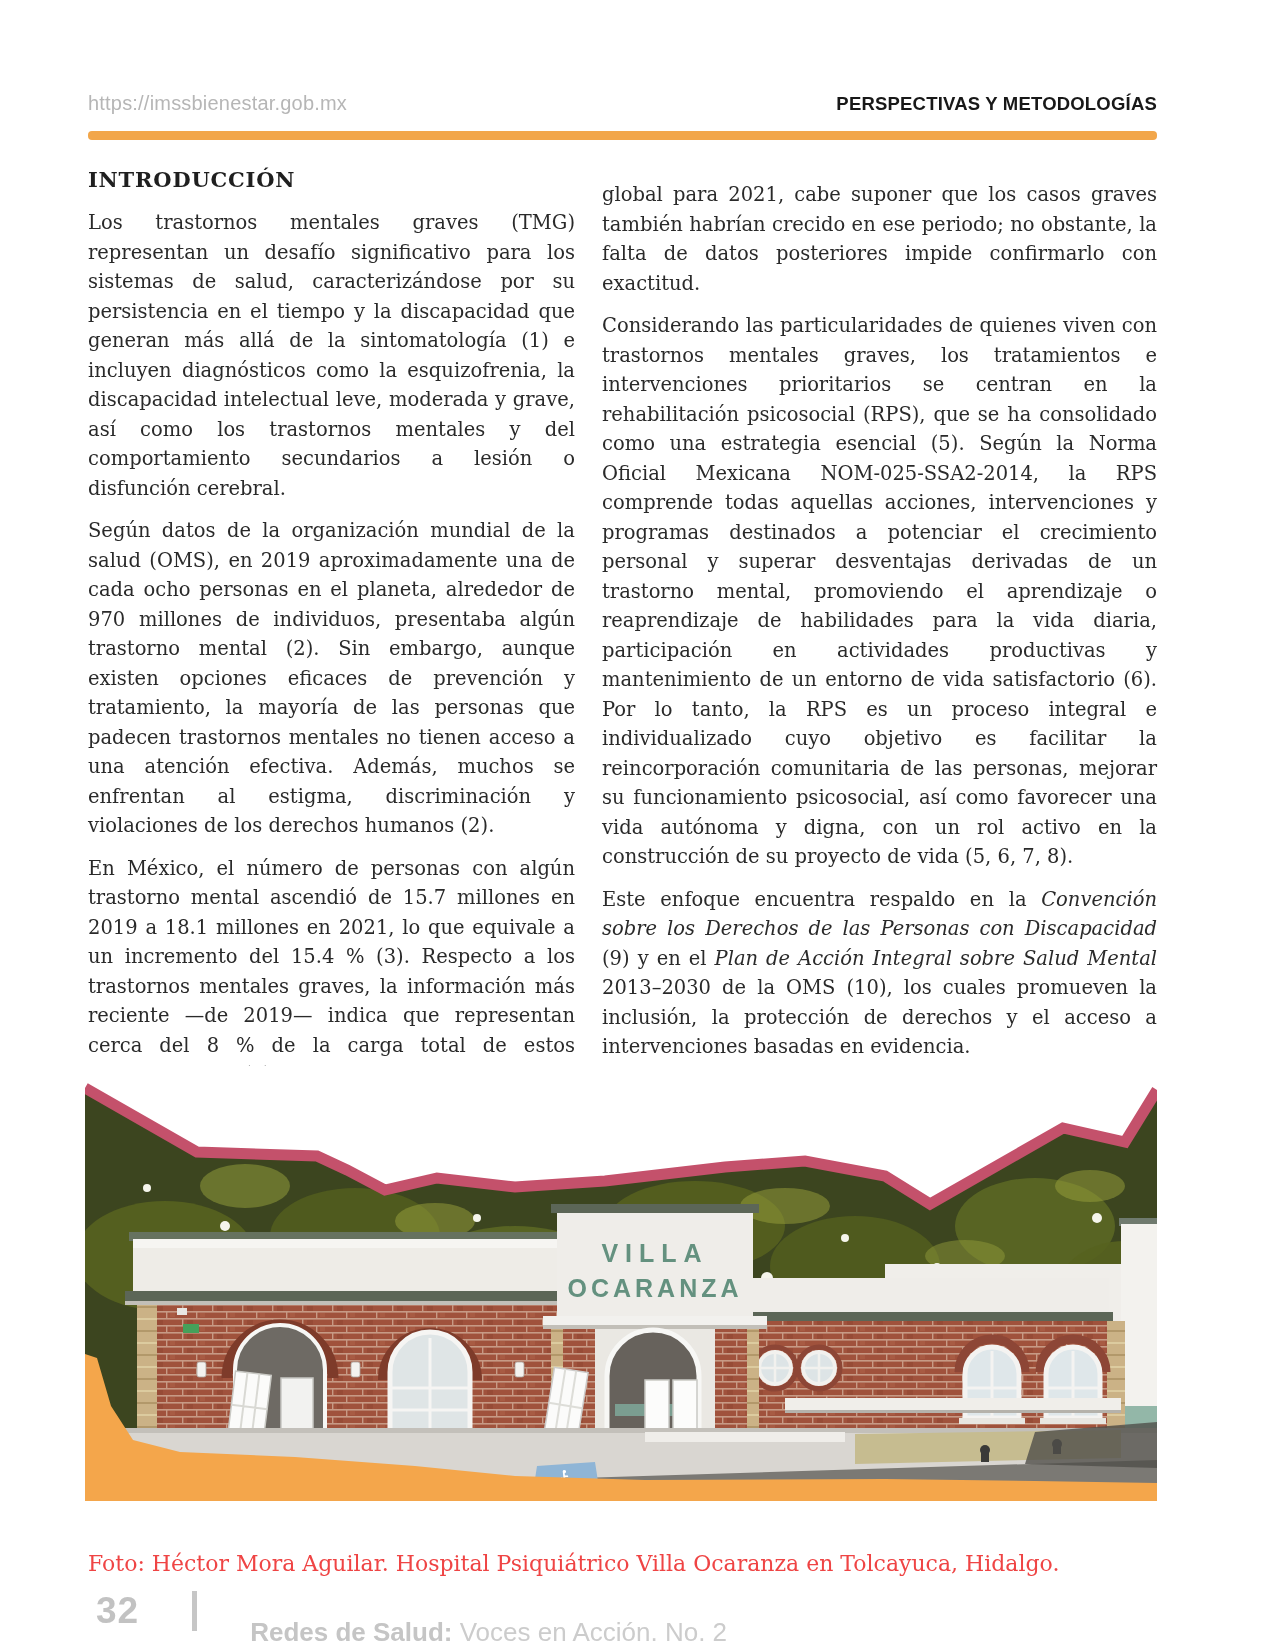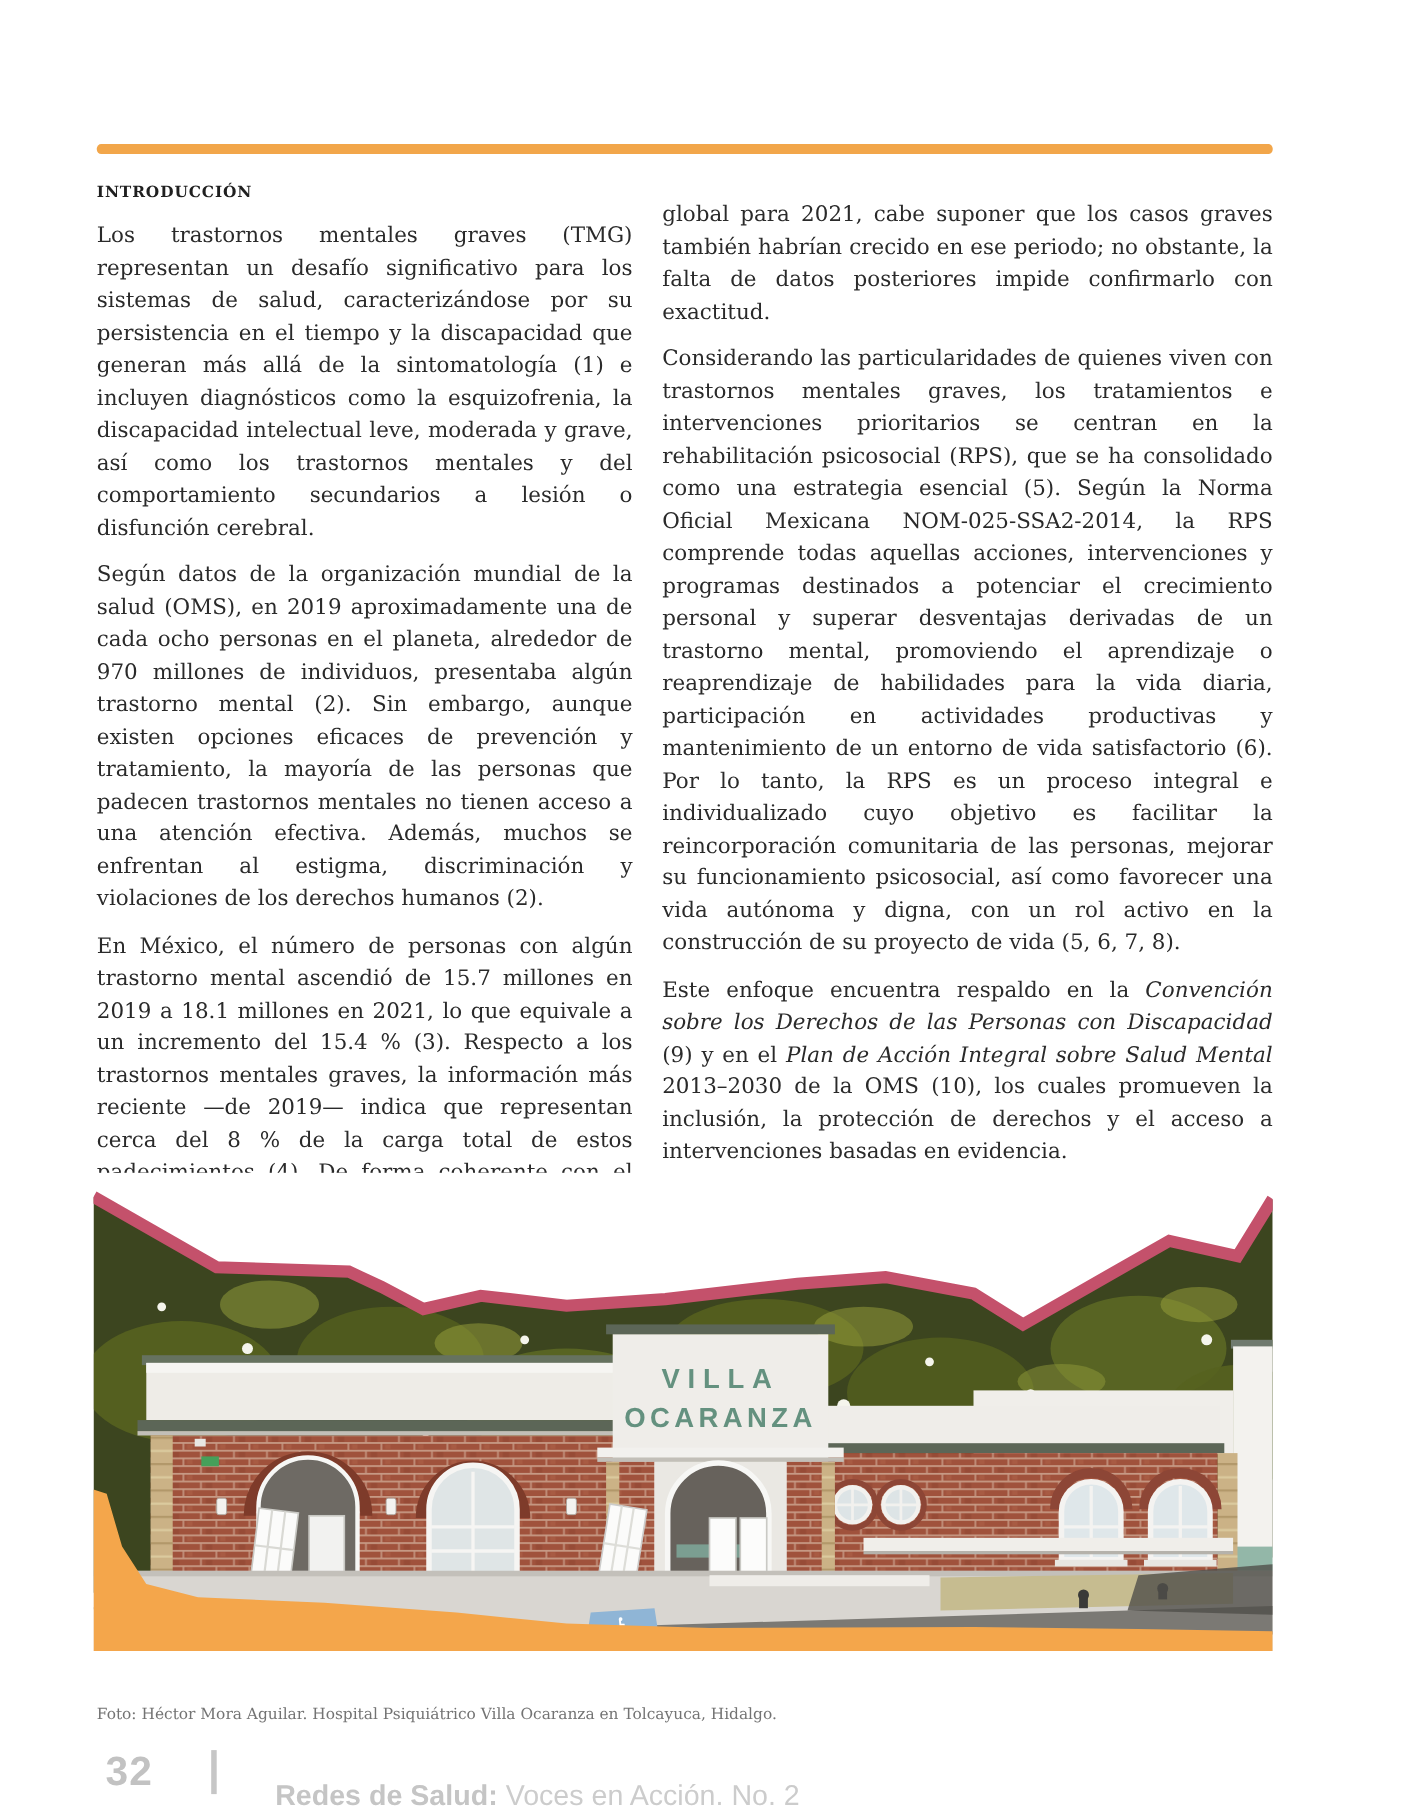--- a/index.html
+++ b/index.html
@@ -9,41 +9,45 @@
   .header{position:absolute;left:88px;top:92px;width:1069px;display:flex;
           justify-content:space-between;align-items:baseline;
           font-family:"Liberation Sans","DejaVu Sans",sans-serif;}
   .header-url{color:#b6b6b6;font-size:20px;letter-spacing:.2px;}
   .header-section{color:#181818;font-size:18.5px;font-weight:bold;letter-spacing:.2px;}
   .rule{position:absolute;left:88px;top:131px;width:1069px;height:9px;background:#F2A64A;border-radius:4px;}
   
   .columns{position:absolute;left:88px;top:167px;width:1069px;display:flex;gap:27px;}
   .col-left{width:487px;}
   .col-right{width:555px;}
-  .heading{font-size:14px;font-weight:bold;letter-spacing:.8px;margin:0 0 16px 0;color:#1f1f1f;}
+  .heading{font-size:21px;font-weight:bold;letter-spacing:.8px;margin:0 0 16px 0;color:#1f1f1f;}
   .body-p{font-size:19.5px;line-height:29.5px;text-align:justify;margin:13px 0 13px 0;}
   .body-p em{font-style:italic;}
   
   .photo-wrap{position:absolute;left:85px;top:1066px;width:1072px;height:435px;}
   .photo-wrap svg{display:block;width:100%;height:100%;}
-  .caption{position:absolute;left:88px;top:1551px;width:1069px;font-size:14px;color:#737373;}
+  .caption{position:absolute;left:88px;top:1551px;width:1069px;font-size:22px;color:#ef4444;}
   
   .footer{position:absolute;left:96px;top:1574px;display:flex;align-items:center;
           font-family:"Liberation Sans","DejaVu Sans",sans-serif;gap:33px;}
   .page-num{font-size:37px;font-weight:bold;color:#c2c2c2;letter-spacing:1px;}
   .footer-bar{width:5px;height:40px;background:#c6c6c6;margin:0 20px 0 20px;}
   .journal{font-size:26px;color:#cccccc;margin-top:43px;}
   .journal b{color:#c5c5c5;font-weight:bold;}
   .sign-text{font-family:"Liberation Sans","DejaVu Sans",sans-serif;font-weight:bold;fill:#64917f;}
 </style>
 </head>
 <body>
 
 <div class="page">
 
+  <div class="header">
+    <span class="header-url">https://imssbienestar.gob.mx</span>
+    <span class="header-section">PERSPECTIVAS Y METODOLOGÍAS</span>
+  </div>
   <div class="rule"></div>
 
   <div class="columns">
     <div class="col-left">
       <h2 class="heading">INTRODUCCIÓN</h2>
       <p class="body-p">Los trastornos mentales graves (TMG) representan un desafío significativo para los sistemas de salud, caracterizándose por su persistencia en el tiempo y la discapacidad que generan más allá de la sintomatología (1) e incluyen diagnósticos como la esquizofrenia, la discapacidad intelectual leve, moderada y grave, así como los trastornos mentales y del comportamiento secundarios a lesión o disfunción cerebral.</p>
       <p class="body-p">Según datos de la organización mundial de la salud (OMS), en 2019 aproximadamente una de cada ocho personas en el planeta, alrededor de 970 millones de individuos, presentaba algún trastorno mental (2). Sin embargo, aunque existen opciones eficaces de prevención y tratamiento, la mayoría de las personas que padecen trastornos mentales no tienen acceso a una atención efectiva. Además, muchos se enfrentan al estigma, discriminación y violaciones de los derechos humanos (2).</p>
       <p class="body-p">En México, el número de personas con algún trastorno mental ascendió de 15.7 millones en 2019 a 18.1 millones en 2021, lo que equivale a un incremento del 15.4 % (3). Respecto a los trastornos mentales graves, la información más reciente —de 2019— indica que representan cerca del 8 % de la carga total de estos padecimientos (4). De forma coherente con el aumento observado en la prevalencia</p>
     </div>
     <div class="col-right">

